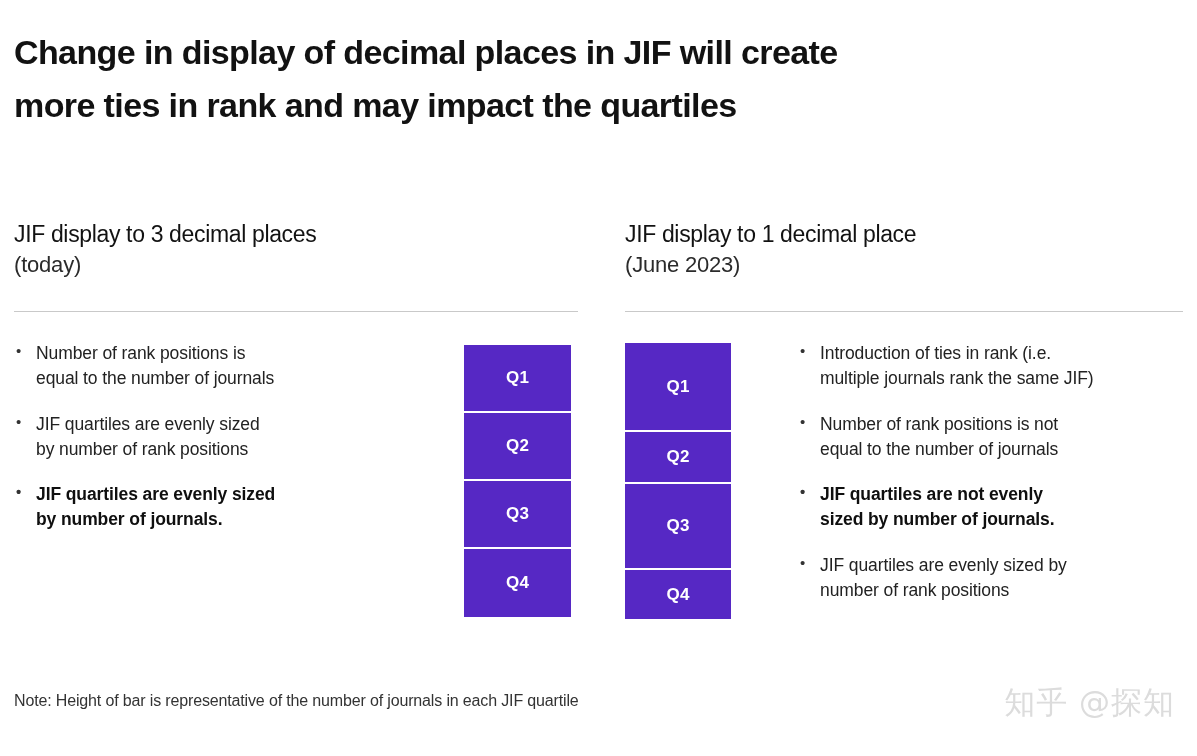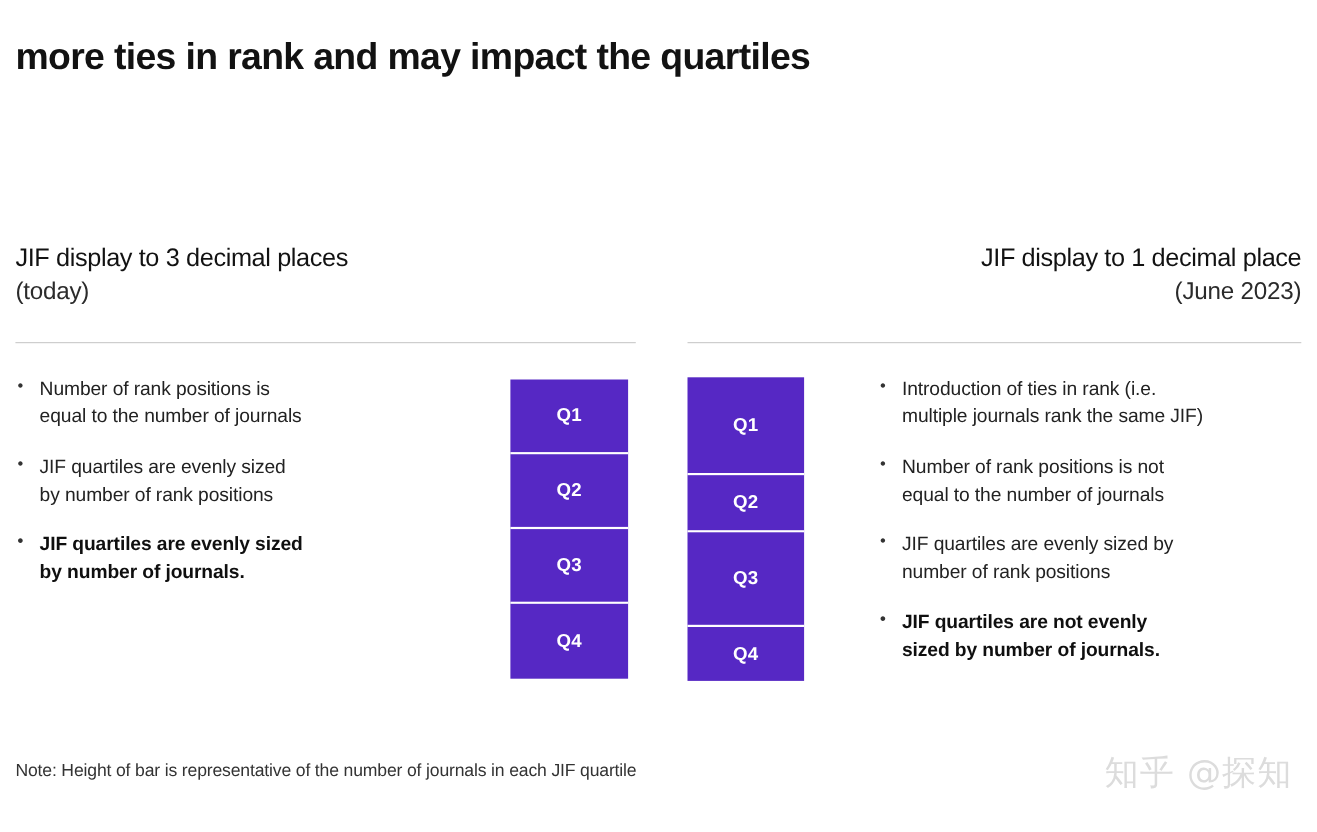--- a/index.html
+++ b/index.html
@@ -30,21 +30,21 @@
     color: #121212;
   }
   .title-line { display: block; white-space: nowrap; }
 
   
   .col {
     position: absolute;
     top: 220px;
   }
   .col-left  { left: 14px;  width: 564px; }
-  .col-right { left: 625px; width: 558px; text-align: right; }
+  .col-right { left: 625px; width: 558px; }
 
   .col-heading {
     font-size: 23px;
     font-weight: normal;
     letter-spacing: -0.35px;
     color: #121212;
     line-height: 1.28;
     white-space: nowrap;
   }
   .col-subheading {
@@ -133,20 +133,21 @@
     color: #dcdcdc;
     letter-spacing: 1px;
     font-family: "DejaVu Sans", sans-serif;
     white-space: nowrap;
   }
 </style>
 </head>
 <body>
 
 <h1 class="title">
+  <span class="title-line">Change in display of decimal places in JIF will create</span>
   <span class="title-line">more ties in rank and may impact the quartiles</span>
 </h1>
 
 <div class="col col-left">
   <div class="col-heading">JIF display to 3 decimal places</div>
   <div class="col-subheading">(today)</div>
   <div class="col-rule"></div>
 </div>
 
 <div class="col col-right">
@@ -202,24 +203,24 @@
 
 <ul class="bullets bullets-right">
     <li class="bullet">
       <span class="bullet-line">Introduction of ties in rank (i.e.</span>
       <span class="bullet-line">multiple journals rank the same JIF)</span>
     </li>
     <li class="bullet">
       <span class="bullet-line">Number of rank positions is not</span>
       <span class="bullet-line">equal to the number of journals</span>
     </li>
-    <li class="bullet">
-      <span class="bullet-line">JIF quartiles are evenly sized by</span>
-      <span class="bullet-line">number of rank positions</span>
-    </li>
     <li class="bullet is-bold">
       <span class="bullet-line">JIF quartiles are not evenly</span>
       <span class="bullet-line">sized by number of journals.</span>
     </li>
+    <li class="bullet">
+      <span class="bullet-line">JIF quartiles are evenly sized by</span>
+      <span class="bullet-line">number of rank positions</span>
+    </li>
   </ul>
 
 <div class="footer-note">Note: Height of bar is representative of the number of journals in each JIF quartile</div>
 <div class="watermark">知乎 @探知</div>
 
 </body></html>

